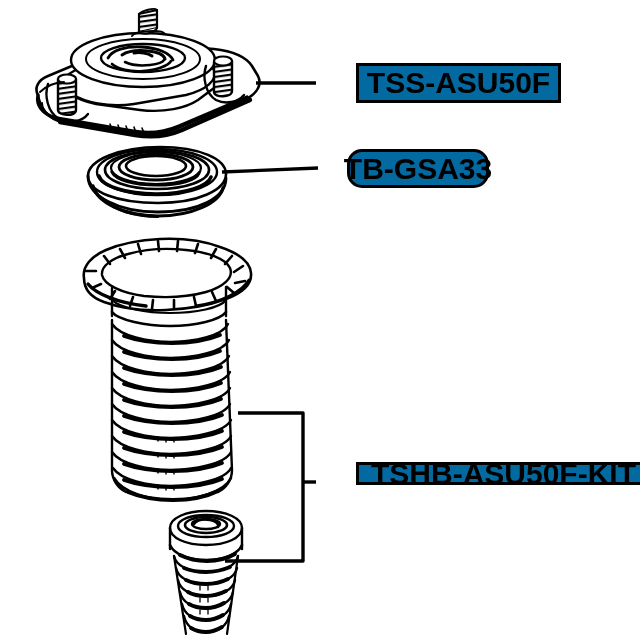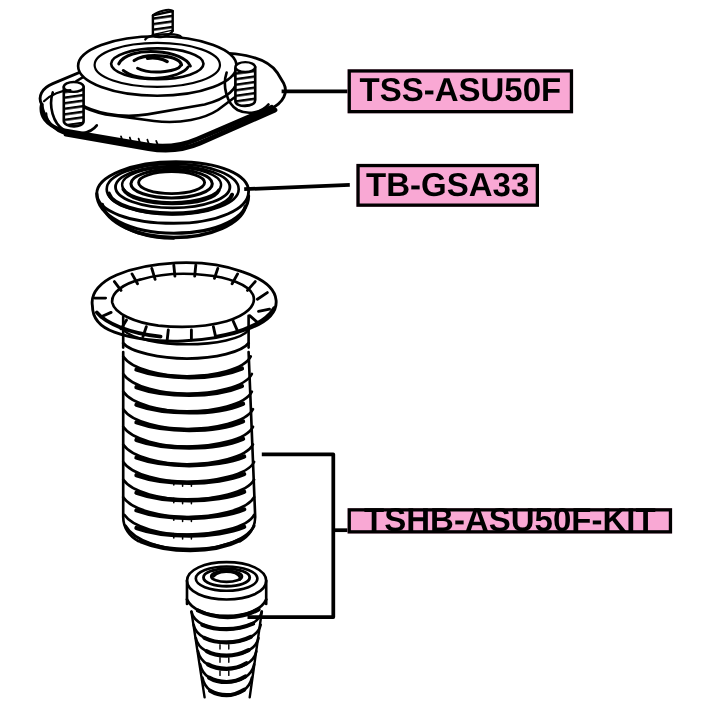--- a/index.html
+++ b/index.html
@@ -20,48 +20,50 @@
   #parts-svg {
     position: absolute;
     left: 0;
     top: 0;
     width: 640px;
     height: 640px;
   }
   .label-box {
     position: absolute;
     box-sizing: border-box;
-    background: #f9a8d4;
+    background: #0369a1;
     border: 3px solid #000000;
     display: flex;
     align-items: center;
     justify-content: center;
     color: #000000;
     font-weight: bold;
     letter-spacing: 0px;
     white-space: nowrap;
     font-family: "Liberation Sans", sans-serif;
+    margin-left: 40px;
   }
   .label-text {
     display: block;
     line-height: 1;
   }
   #label-tss {
     left: 316px;
     top: 63px;
     width: 205px;
     height: 40px;
     font-size: 30px;
   }
   #label-tb {
-    left: 324px;
+    left: 307px;
     top: 149px;
-    width: 166px;
+    width: 142px;
     height: 39px;
     font-size: 30px;
+    border-radius: 15px;
   }
   #label-tshb {
     left: 316px;
     top: 462px;
     width: 295px;
     height: 23px;
     font-size: 30px;
   }
 </style>
 </head>

